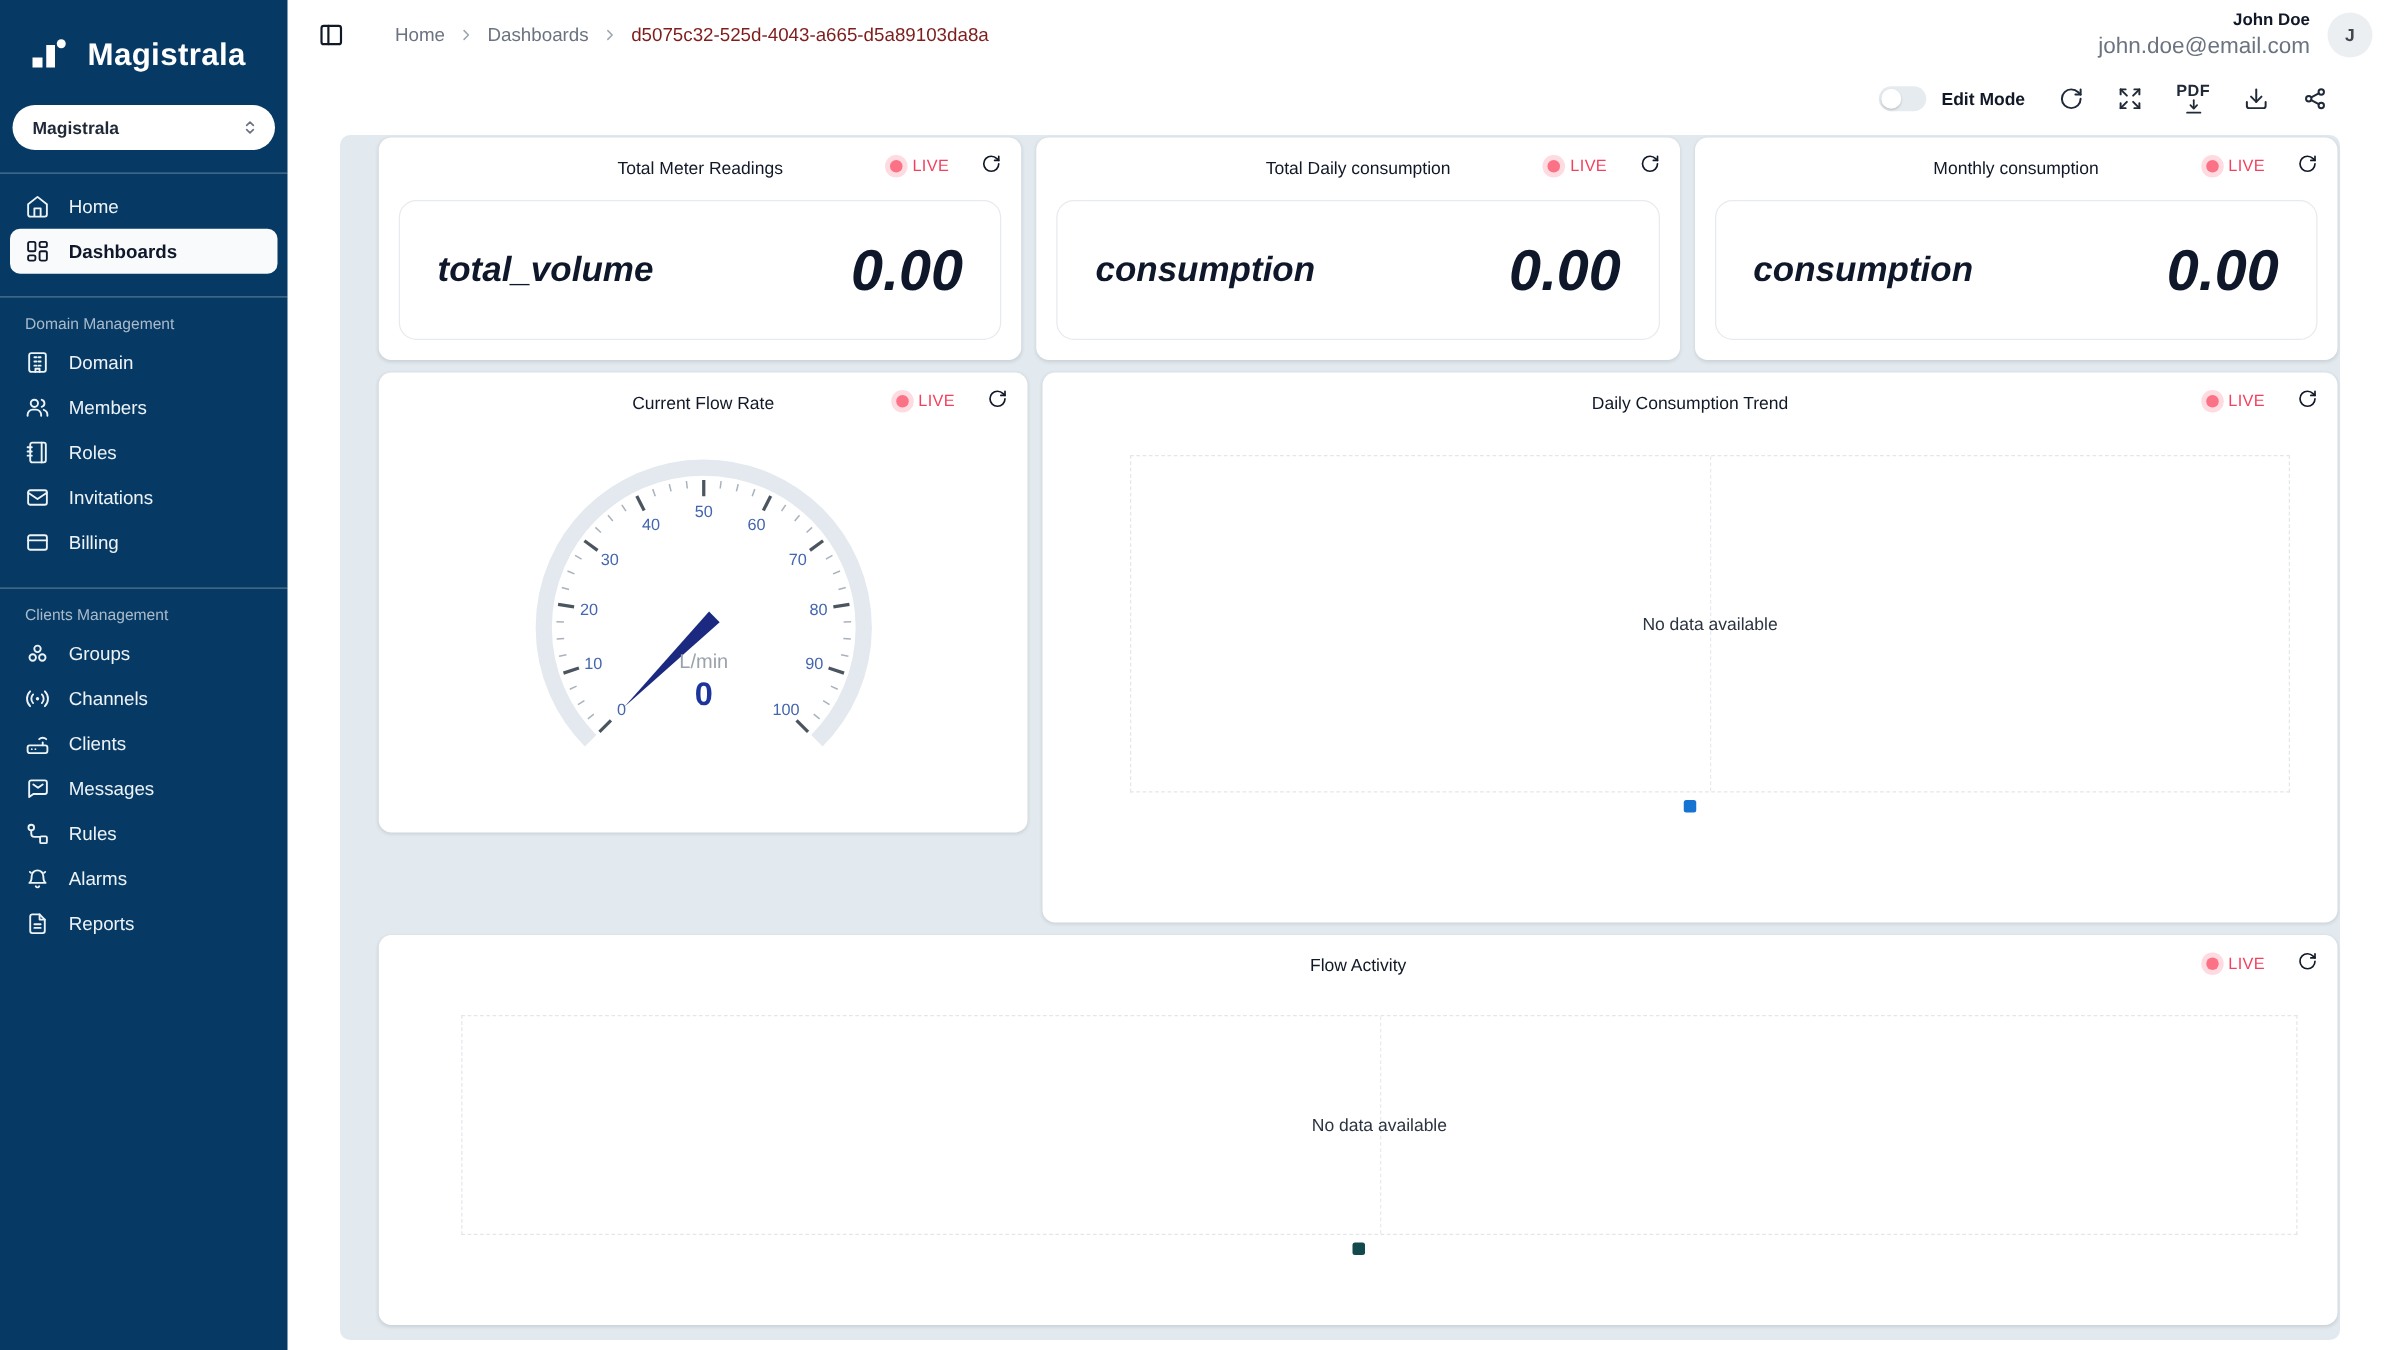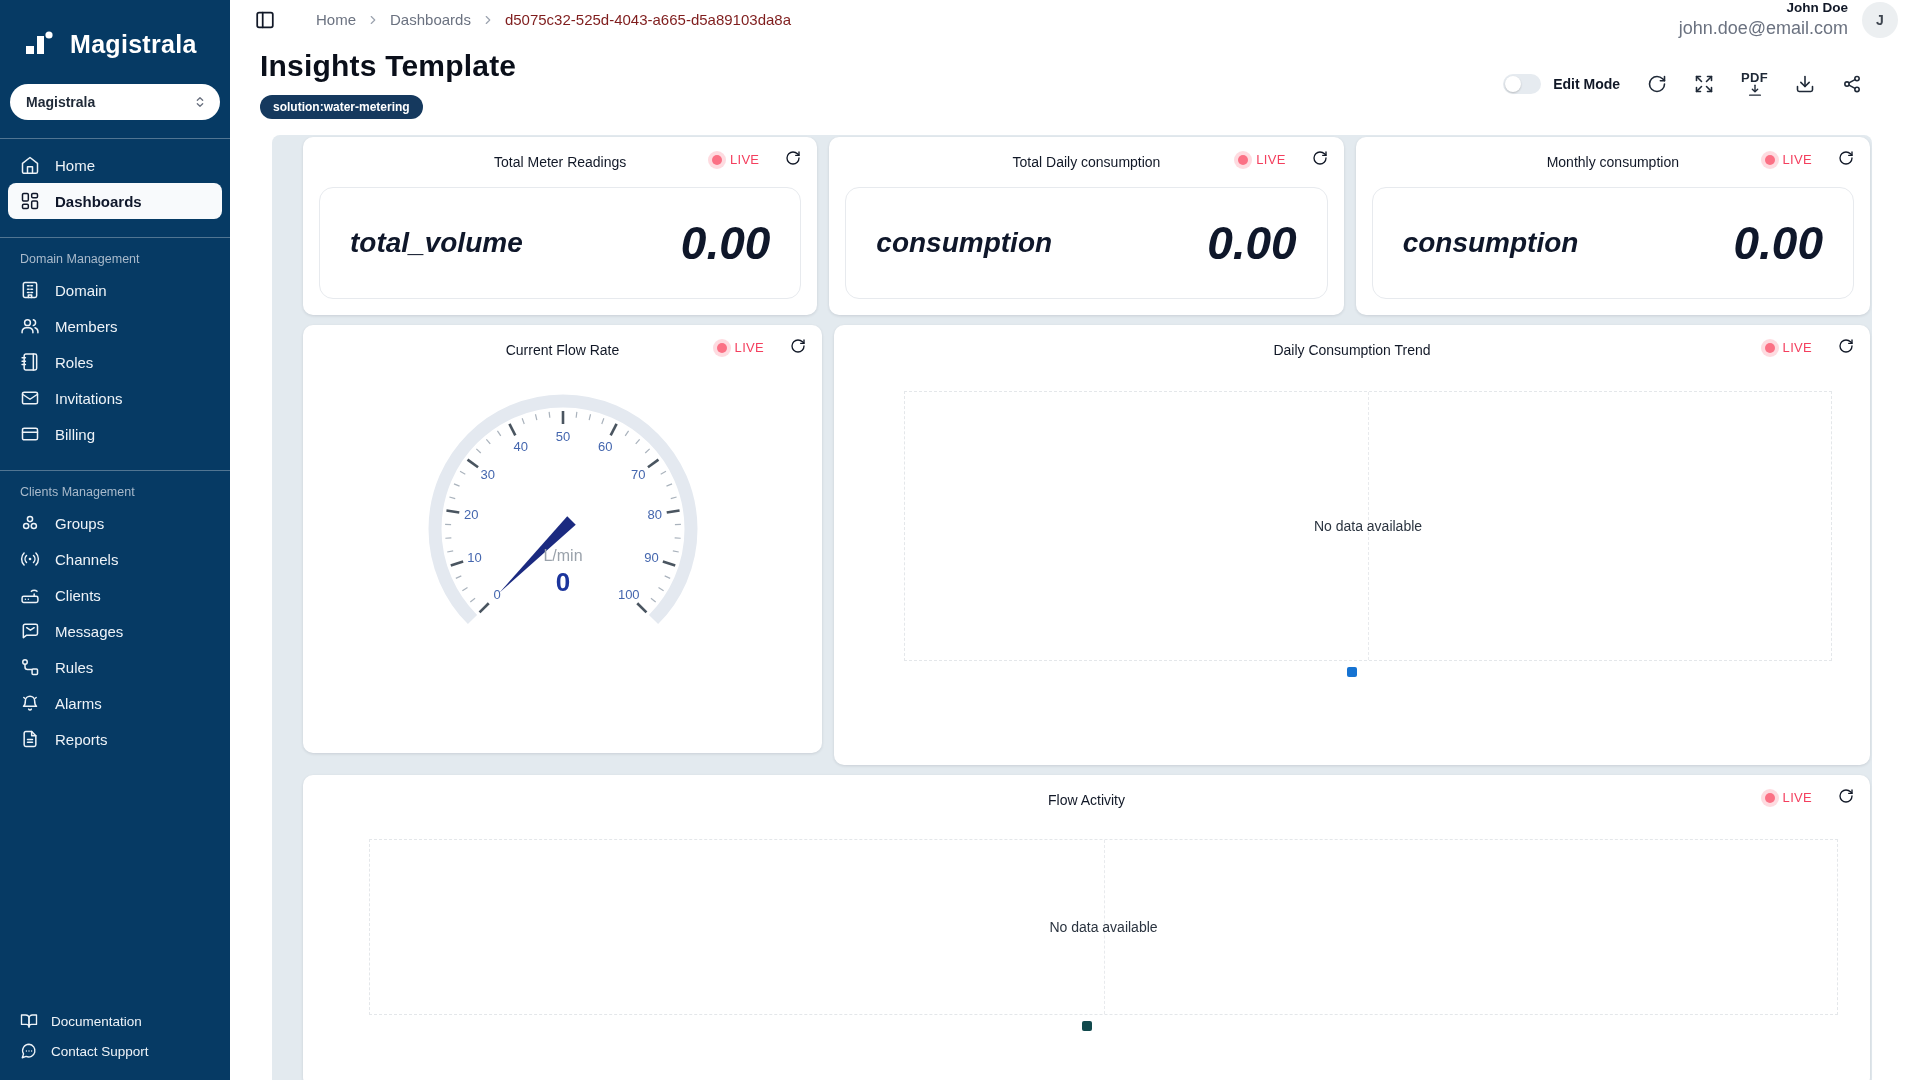--- a/index.html
+++ b/index.html
@@ -45,21 +45,21 @@
   .toggle .knob { position:absolute; left:2px; top:2px; width:16px; height:16px; border-radius:50%; background:#ffffff; box-shadow:0 1px 2px rgba(0,0,0,.2); }
   .edit-label { font-size:14px; font-weight:600; color:#111827; margin-left:-15px; }
   .ctl-btn { color:#1f2937; display:flex; flex-direction:column; align-items:center; }
   .pdf-txt { font-size:13px; font-weight:700; line-height:1; letter-spacing:.3px; }
 
   
   .canvas { margin:16px 48px 8px 42px; background:#e3eaef; border-radius:8px; padding:2px; flex:1; display:flex; flex-direction:column; gap:10px; }
   .row { display:flex; gap:12px;padding-left:29px; }
   .card { background:#ffffff; border-radius:10px; box-shadow:0 1px 3px rgba(16,24,40,.12); position:relative; }
   .stat-card { flex:1; height:178px; }
-  .gauge-card { width:519px; height:428px; }
+  .gauge-card { width:519px; height:368px; }
   .trend-card { flex:1; height:440px; }
   .flow-card { flex:1; height:312px; }
   .card-head { position:relative; padding-top:16px; text-align:center; }
   .card-title { font-size:14px; color:#111827; }
   .live { position:absolute; top:15px; right:58px; display:flex; align-items:center; gap:8px; }
   .live .dot { width:10px; height:10px; border-radius:50%; background:#fb7185; box-shadow:0 0 0 4px rgba(251,113,133,.25); }
   .live b { font-size:13px; font-weight:400; color:#f43f5e; letter-spacing:.3px; }
   .refresh-btn { position:absolute; top:13px; right:16px; color:#111827; }
 
   .stat-box { margin:16px 16px 0; height:112px; border:1.5px solid #e7eaee; border-radius:14px; display:flex; align-items:center; justify-content:space-between; padding:0 30px;font-style:italic; }
@@ -223,36 +223,20 @@
     <div class="nav-item">
       <svg width="20" height="20" viewBox="0 0 24 24" fill="none" stroke="currentColor" stroke-width="1.8" stroke-linecap="round" stroke-linejoin="round">
           <path d="M14 3H7a2 2 0 0 0-2 2v14a2 2 0 0 0 2 2h10a2 2 0 0 0 2-2V8Z"></path>
           <path d="M14 3v5h5"></path>
           <path d="M9 12.5h6M9 16h6"></path>
         </svg>
       <span>Reports</span>
     </div>
   </nav>
 
-  <div class="sb-footer">
-    <div class="nav-item">
-      <svg width="18" height="18" viewBox="0 0 24 24" fill="none" stroke="currentColor" stroke-width="1.8" stroke-linecap="round" stroke-linejoin="round">
-          <path d="M2 4h5.5A4.5 4.5 0 0 1 12 8.5V20a3.5 3.5 0 0 0-3.5-3.5H2Z"></path>
-          <path d="M22 4h-5.5A4.5 4.5 0 0 0 12 8.5V20a3.5 3.5 0 0 1 3.5-3.5H22Z"></path>
-        </svg>
-      <span>Documentation</span>
-    </div>
-    <div class="nav-item">
-      <svg width="18" height="18" viewBox="0 0 24 24" fill="none" stroke="currentColor" stroke-width="1.8" stroke-linecap="round" stroke-linejoin="round">
-          <path d="M12 3a8.5 8.5 0 0 0-7.3 12.9L3 21l5.1-1.7A8.5 8.5 0 1 0 12 3Z"></path>
-          <path d="M8.5 12h.01M12 12h.01M15.5 12h.01"></path>
-        </svg>
-      <span>Contact Support</span>
-    </div>
-  </div>
 </aside>
 
 <div class="main">
 
   <header class="topbar">
     <button class="panel-btn">
       <svg width="22" height="22" viewBox="0 0 24 24" fill="none" stroke="currentColor" stroke-width="1.9" stroke-linecap="round" stroke-linejoin="round">
           <rect x="3.5" y="4" width="17" height="16" rx="2"></rect>
           <path d="M9.5 4v16"></path>
         </svg>
@@ -275,24 +259,20 @@
     <div class="user-block">
       <div class="user-text">
         <div class="user-name">John Doe</div>
         <div class="user-email">john.doe@email.com</div>
       </div>
       <div class="avatar">J</div>
     </div>
   </header>
 
   <div class="title-row">
-    <div class="title-col">
-      <h1>Insights Template</h1>
-      <span class="tag-pill">solution:water-metering</span>
-    </div>
     <div class="controls">
       <div class="toggle">
           <div class="knob"></div>
         </div>
       <span class="edit-label">Edit Mode</span>
       <button class="ctl-btn">
         <svg width="20" height="20" viewBox="0 0 24 24" fill="none" stroke="currentColor" stroke-width="1.9" stroke-linecap="round" stroke-linejoin="round">
             <path d="M21 12a9 9 0 1 1-9-9c2.52 0 4.93 1 6.74 2.74L21 8"></path>
             <path d="M21 3v5h-5"></path>
           </svg>

